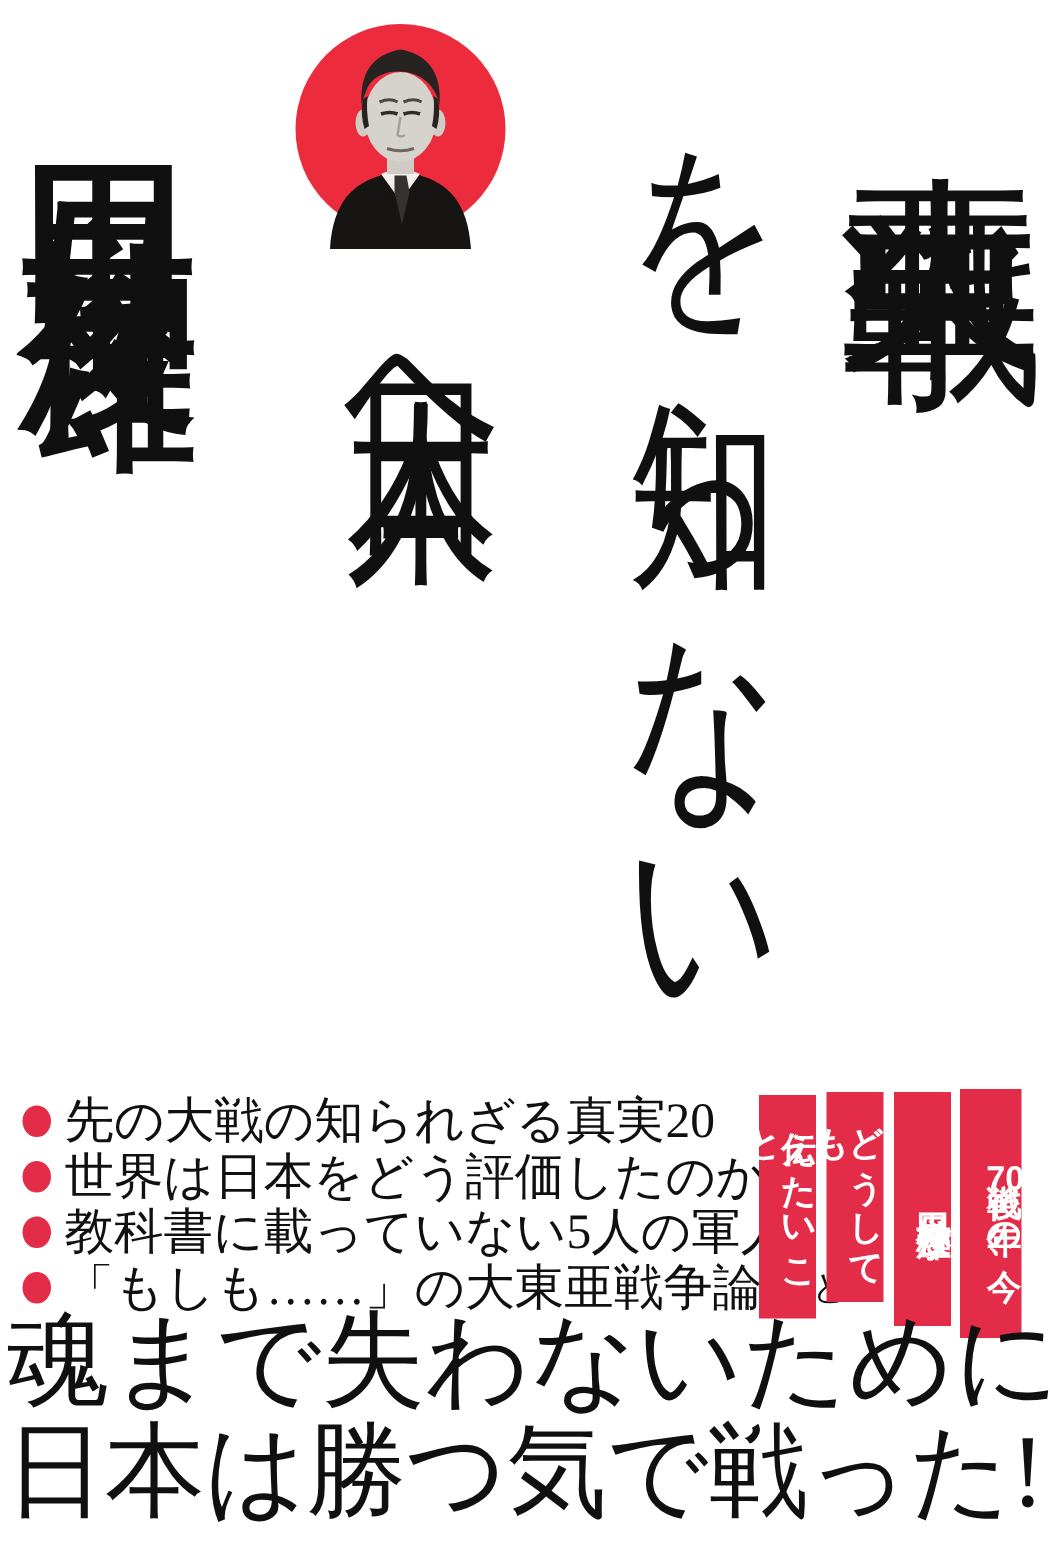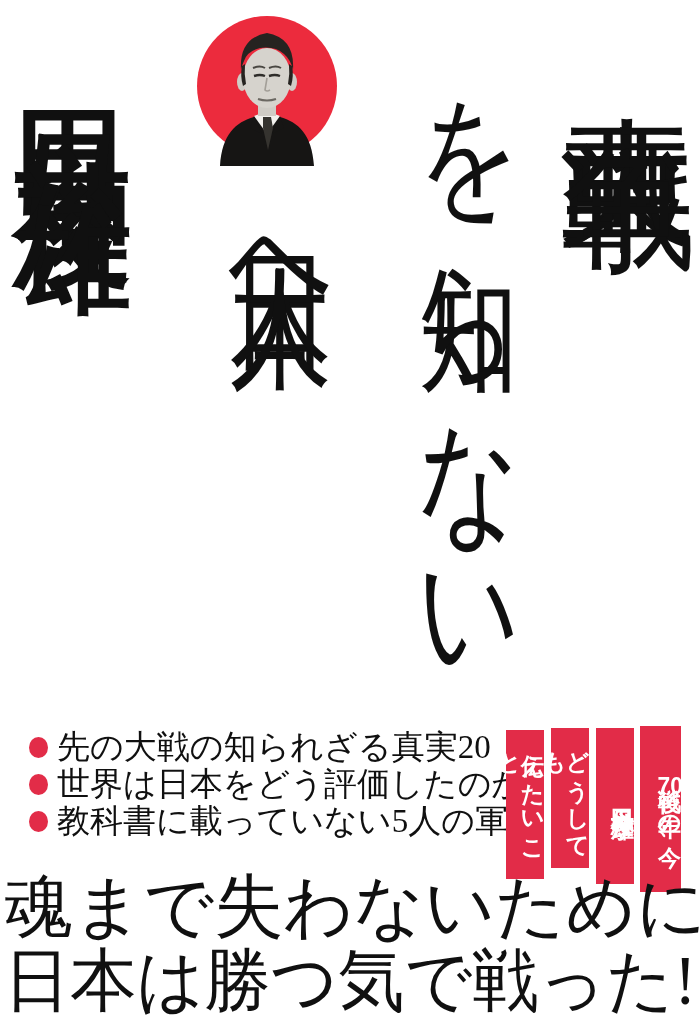--- a/index.html
+++ b/index.html
@@ -27,21 +27,21 @@
   .title3{ right:366px; top:156px; font-size:130px; letter-spacing:5px;
            transform:scaleX(0.78); transform-origin:100% 0; }
   .author{
     left:12px; top:20px; font-size:116px; letter-spacing:22px;
     font-family:"Liberation Sans","DejaVu Sans",sans-serif;
     font-weight:bold;
   }
   
   .photo{ position:absolute; left:192px; top:16px; width:150px; height:150px; }
   
-  .bullets{ position:absolute; left:29px; top:729px; }
+  .bullets{ position:absolute; left:15px; top:729px; }
   .bullet-row{ display:flex; align-items:center; height:37px; }
   .dot{
     width:19px;height:21px;border-radius:50%;
     background:var(--red,#e22c48); margin-right:9px; flex:none;
   }
   .bullet-text{ font-size:33px; letter-spacing:0; white-space:nowrap; }
   .bullet-note{ font-size:23px; margin-left:10px; white-space:nowrap; }
   
   .ribbon{
     position:absolute;
@@ -112,20 +112,25 @@
       <span class="bullet-text">先の大戦の知られざる真実20</span>
     </div>
     <div class="bullet-row">
       <span class="dot"></span>
       <span class="bullet-text">世界は日本をどう評価したのか?</span>
     </div>
     <div class="bullet-row">
       <span class="dot"></span>
       <span class="bullet-text">教科書に載っていない5人の軍人</span>
     </div>
+    <div class="bullet-row">
+      <span class="dot"></span>
+      <span class="bullet-text">「もしも……」の大東亜戦争論</span>
+      <span class="bullet-note">など</span>
+    </div>
   </div>
 
   <div class="ribbon r1">
     <span><span>戦後</span><span class="tcy">70</span><span>年の今、</span></span>
   </div>
   <div class="ribbon r2">
     <span>田母神俊雄が</span>
   </div>
   <div class="ribbon r3">
     <span>どうしても</span>

